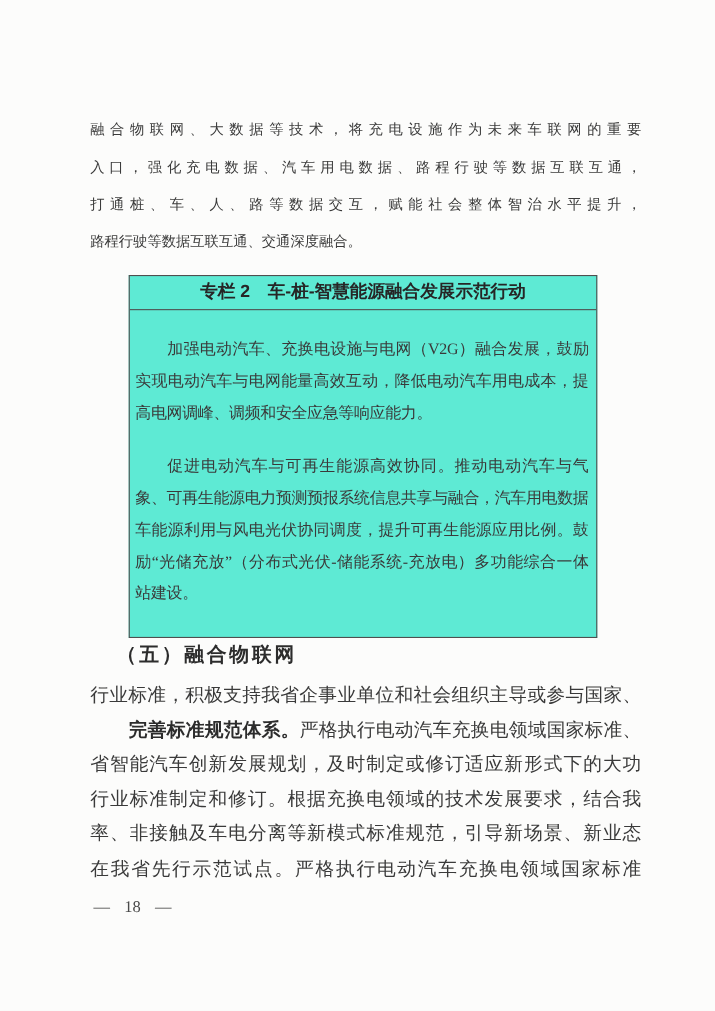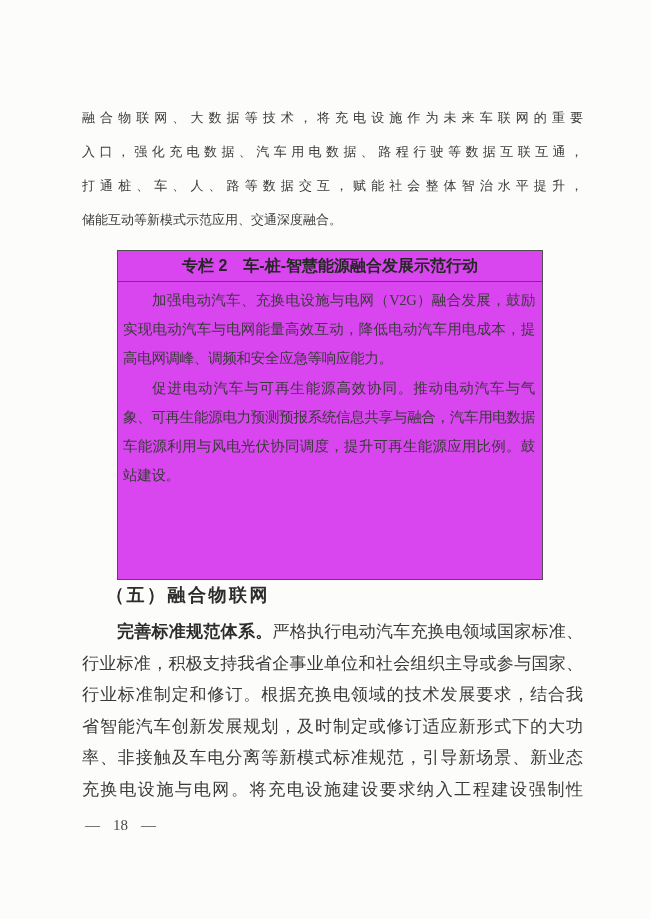--- a/index.html
+++ b/index.html
@@ -36,21 +36,21 @@
   }
   
   .column-box {
     position: absolute;
     left: 117px;
     top: 250px;
     width: 426px;
     height: 330px;
     box-sizing: border-box;
     border: 1.5px solid #4f4f4f;
-    background: #d946ef;
+    background: #5eead4;
   }
   .box-title {
     height: 30px;
     line-height: 30px;
     text-align: center;
     font-family: "Liberation Sans", sans-serif;
     font-weight: bold;
     font-size: 16px;
     color: #262626;
     border-bottom: 1.5px solid #4f4f4f;
@@ -63,20 +63,21 @@
   .bline {
     line-height: 29.2px;
     text-align: justify;
     text-align-last: justify;
   }
   .bline.last {
     text-align-last: left;
   }
   .bline.indent {
     text-indent: 29px;
+    margin-top: 18px;
   }
   
   .heading {
     position: absolute;
     left: 82px;
     top: 583px;
     margin: 0;
     width: 501px;
     text-indent: 24px;
     font-size: 18px;
@@ -116,44 +117,45 @@
 </style>
 </head>
 <body>
 
 <div class="page">
 
   <div class="intro">
     <div class="line">融合物联网、大数据等技术，将充电设施作为未来车联网的重要</div>
     <div class="line">入口，强化充电数据、汽车用电数据、路程行驶等数据互联互通，</div>
     <div class="line">打通桩、车、人、路等数据交互，赋能社会整体智治水平提升，</div>
-    <div class="line last">储能互动等新模式示范应用、交通深度融合。</div>
+    <div class="line last">路程行驶等数据互联互通、交通深度融合。</div>
   </div>
 
   <div class="column-box">
     <div class="box-title">专栏 2　车-桩-智慧能源融合发展示范行动</div>
     <div class="box-body">
       <div class="bline indent">加强电动汽车、充换电设施与电网（V2G）融合发展，鼓励</div>
       <div class="bline">实现电动汽车与电网能量高效互动，降低电动汽车用电成本，提</div>
       <div class="bline last">高电网调峰、调频和安全应急等响应能力。</div>
       <div class="bline indent">促进电动汽车与可再生能源高效协同。推动电动汽车与气</div>
       <div class="bline">象、可再生能源电力预测预报系统信息共享与融合，汽车用电数据</div>
       <div class="bline">车能源利用与风电光伏协同调度，提升可再生能源应用比例。鼓</div>
+      <div class="bline">励“光储充放”（分布式光伏-储能系统-充放电）多功能综合一体</div>
       <div class="bline last">站建设。</div>
     </div>
   </div>
 
   <h3 class="heading">（五）融合物联网</h3>
 
   <div class="service">
+    <div class="line">行业标准，积极支持我省企事业单位和社会组织主导或参与国家、</div>
     <div class="line first"><span class="lead">完善标准规范体系。</span><span>严格执行电动汽车充换电领域国家标准、</span></div>
-    <div class="line">行业标准，积极支持我省企事业单位和社会组织主导或参与国家、</div>
+    <div class="line">省智能汽车创新发展规划，及时制定或修订适应新形式下的大功</div>
     <div class="line">行业标准制定和修订。根据充换电领域的技术发展要求，结合我</div>
-    <div class="line">省智能汽车创新发展规划，及时制定或修订适应新形式下的大功</div>
     <div class="line">率、非接触及车电分离等新模式标准规范，引导新场景、新业态</div>
-    <div class="line">充换电设施与电网。将充电设施建设要求纳入工程建设强制性</div>
+    <div class="line">在我省先行示范试点。严格执行电动汽车充换电领域国家标准</div>
   </div>
 
   <div class="footer">
     <span>—</span><span class="num">18</span><span>—</span>
   </div>
 
 </div>
 
 </body></html>

